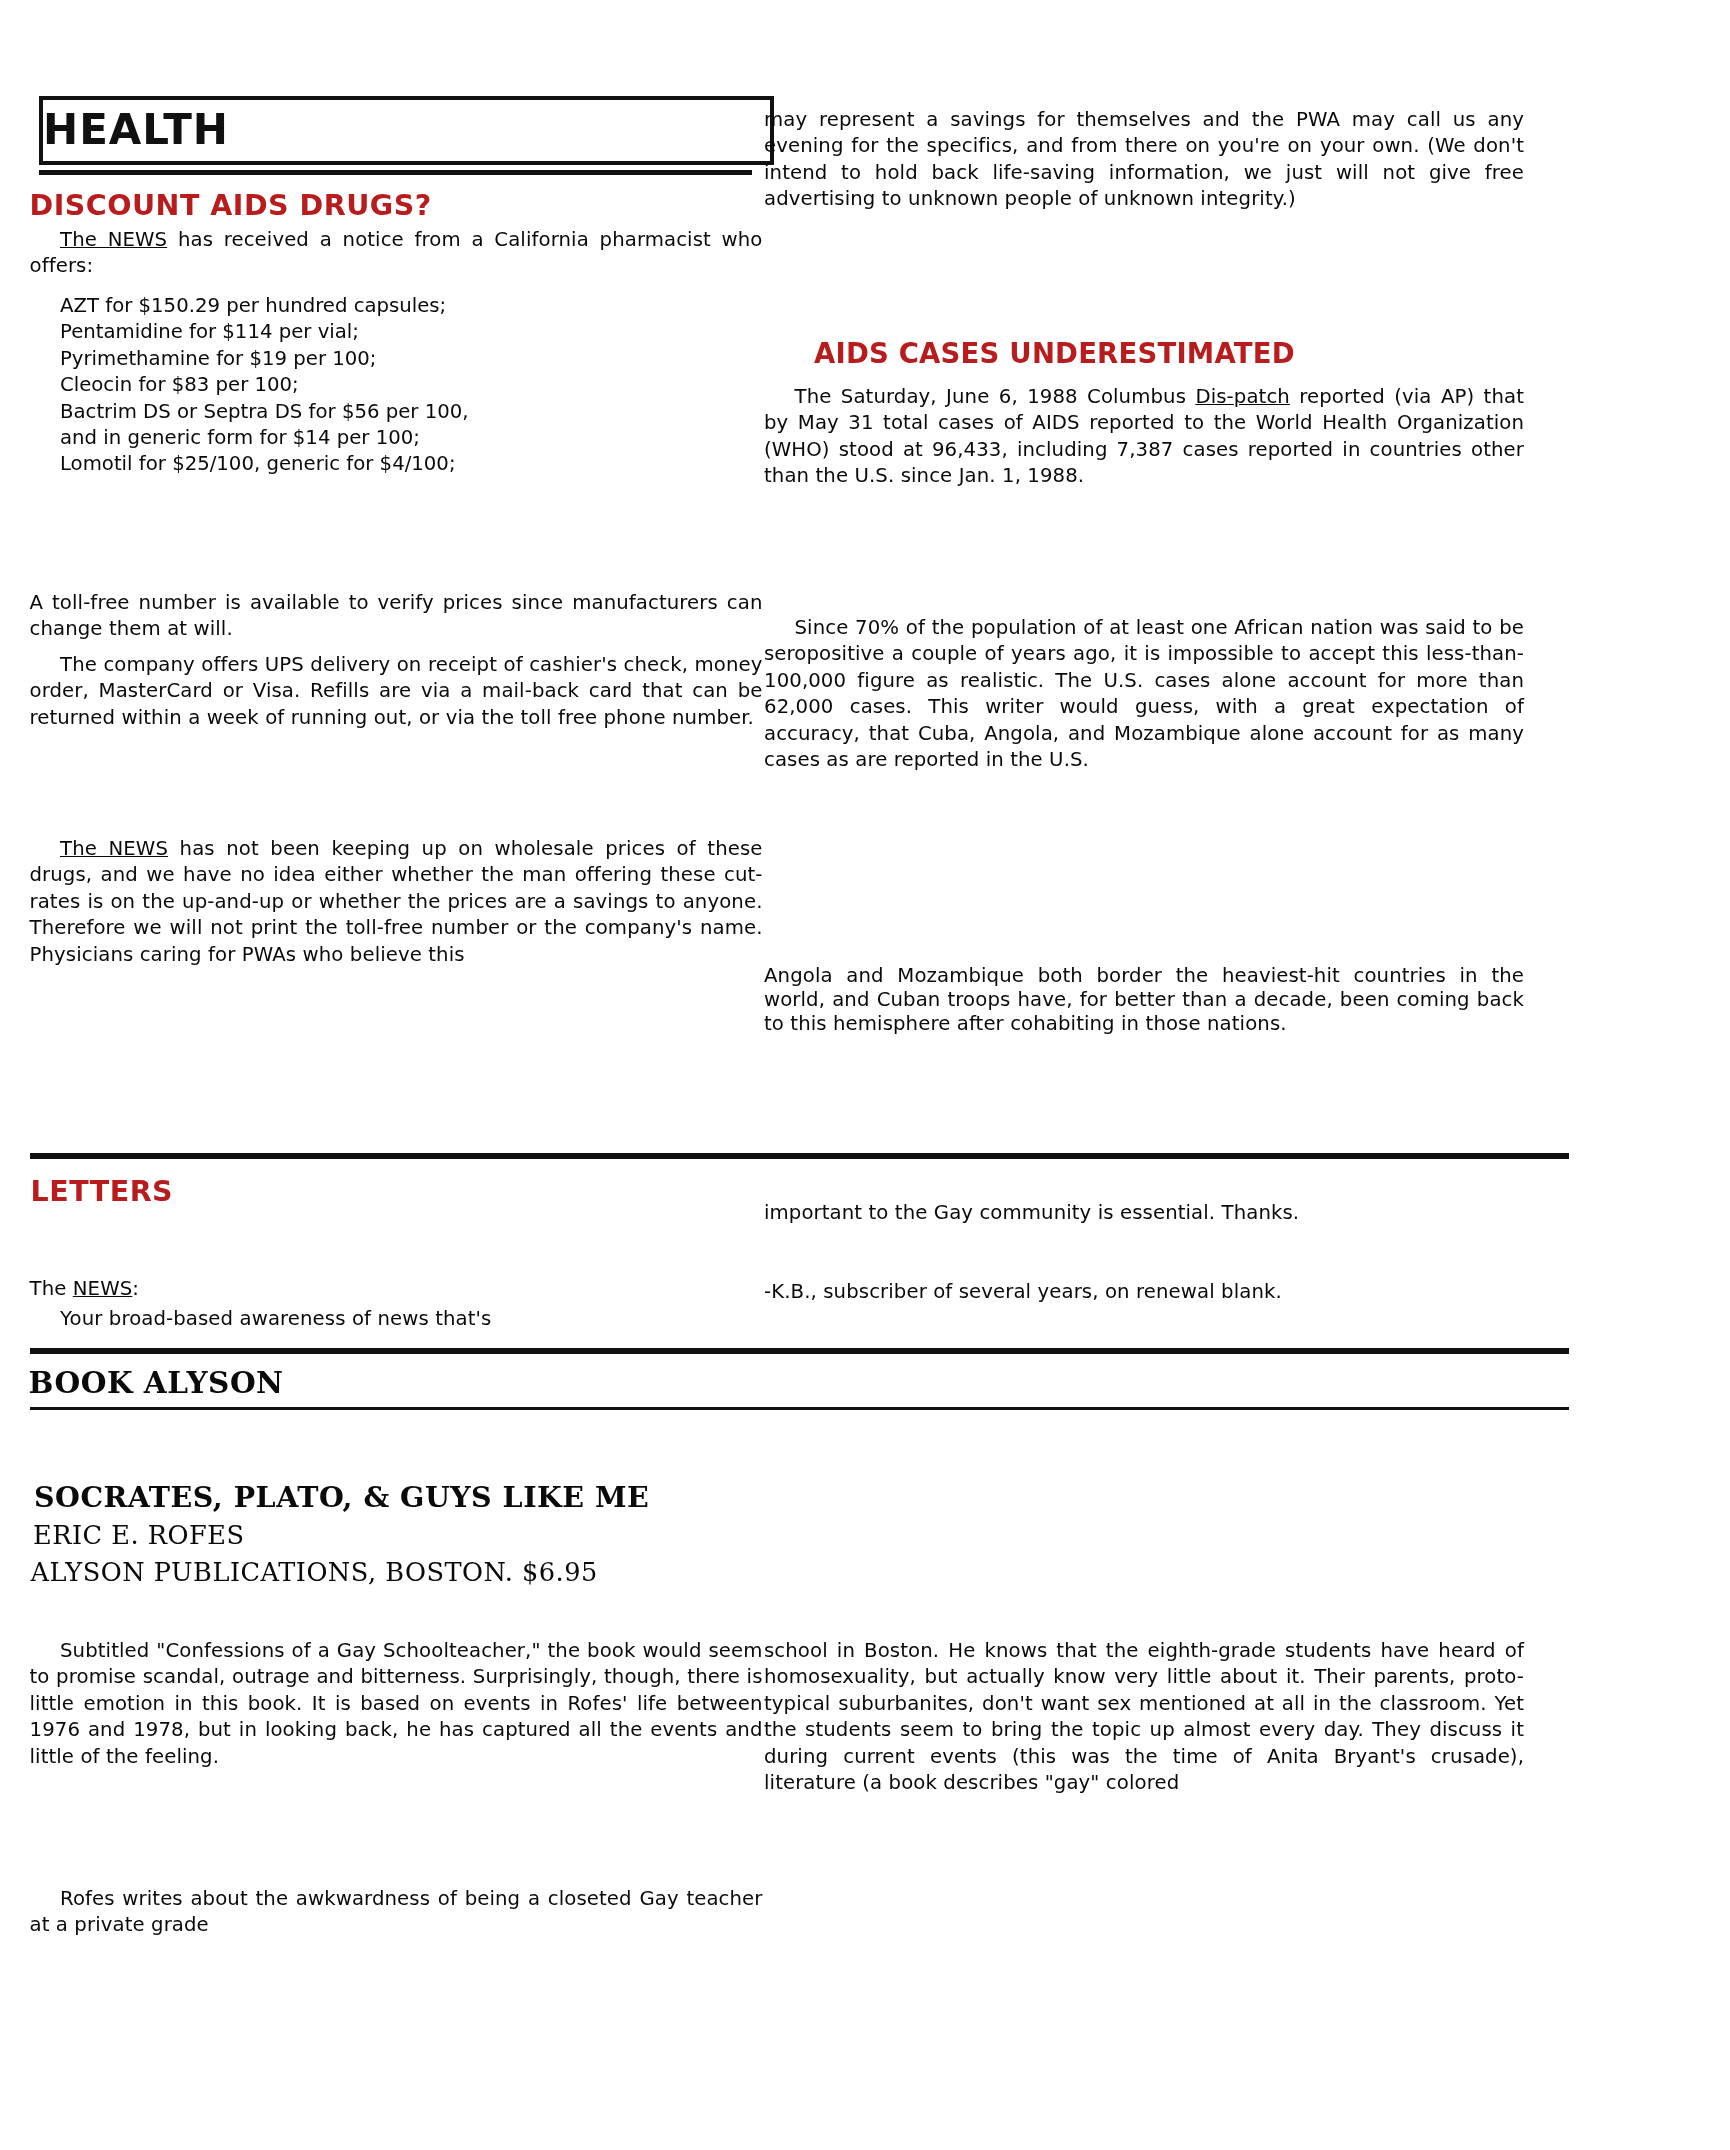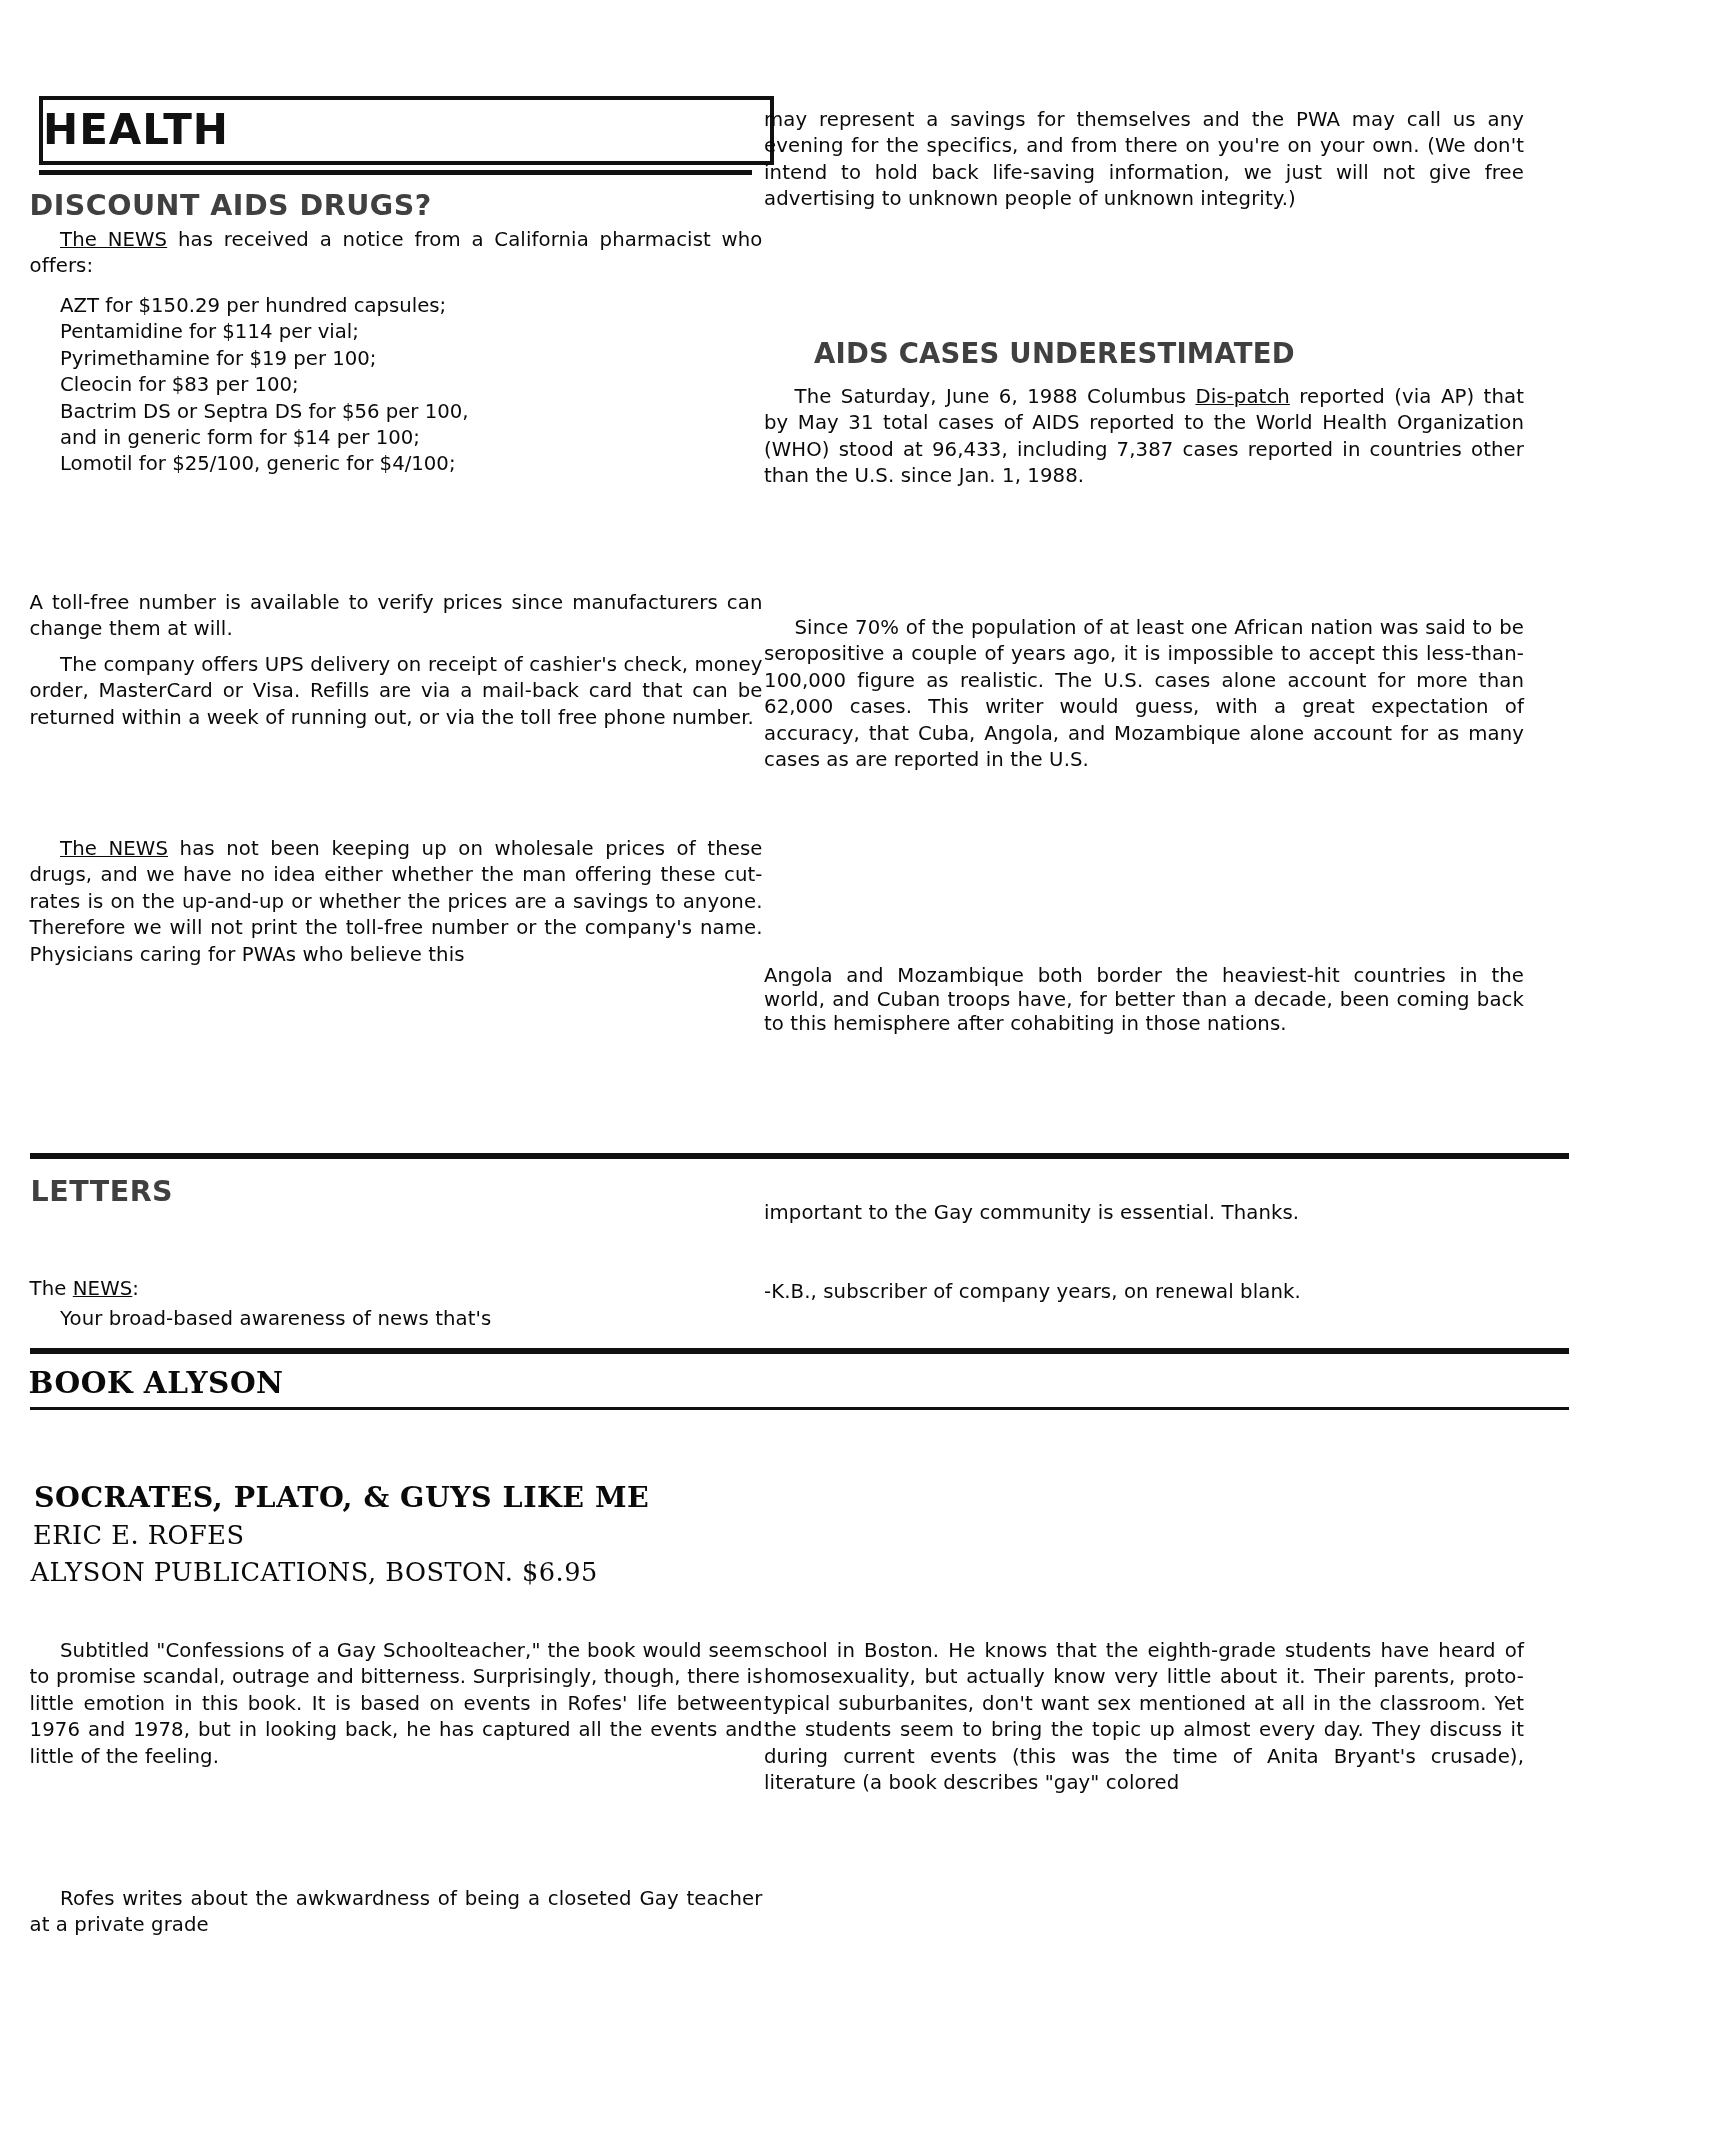--- a/index.html
+++ b/index.html
@@ -70,21 +70,21 @@
     top: 170px;
     width: 713px;
     height: 5.4px;
     background: #111;
   }
 
   
   .head-bold {
     font-family: "DejaVu Sans", sans-serif;
     font-weight: bold;
-    color: #404040;
+    color: #b91c1c;
   }
   .h-discount {
     position: absolute;
     left: 29.5px;
     top: 189px;
     font-size: 28.5px;
     letter-spacing: 0.5px;
   }
   .h-underest {
     position: absolute;
@@ -244,21 +244,21 @@
 
   <div class="col c-left body-text" style="top:1306px;">
     <p>Your broad-based awareness of news that's</p>
   </div>
 
   <div class="col c-right body-text" style="top:1200px;">
     <p class="noindent">important to the Gay community is essential. Thanks.</p>
   </div>
 
   <div class="col c-right body-text" style="top:1279px;">
-    <p class="noindent">-K.B., subscriber of company years, on renewal blank.</p>
+    <p class="noindent">-K.B., subscriber of several years, on renewal blank.</p>
   </div>
 
   <div class="rule rule-letters-bottom"></div>
 
   <div class="h-bookreview">BOOK ALYSON</div>
   <div class="rule rule-bookreview-bottom"></div>
 
   <div class="h-socrates">SOCRATES, PLATO, &amp; GUYS LIKE ME</div>
   <div class="h-author">ERIC E. ROFES</div>
   <div class="h-publisher">ALYSON PUBLICATIONS, BOSTON.  $6.95</div>

